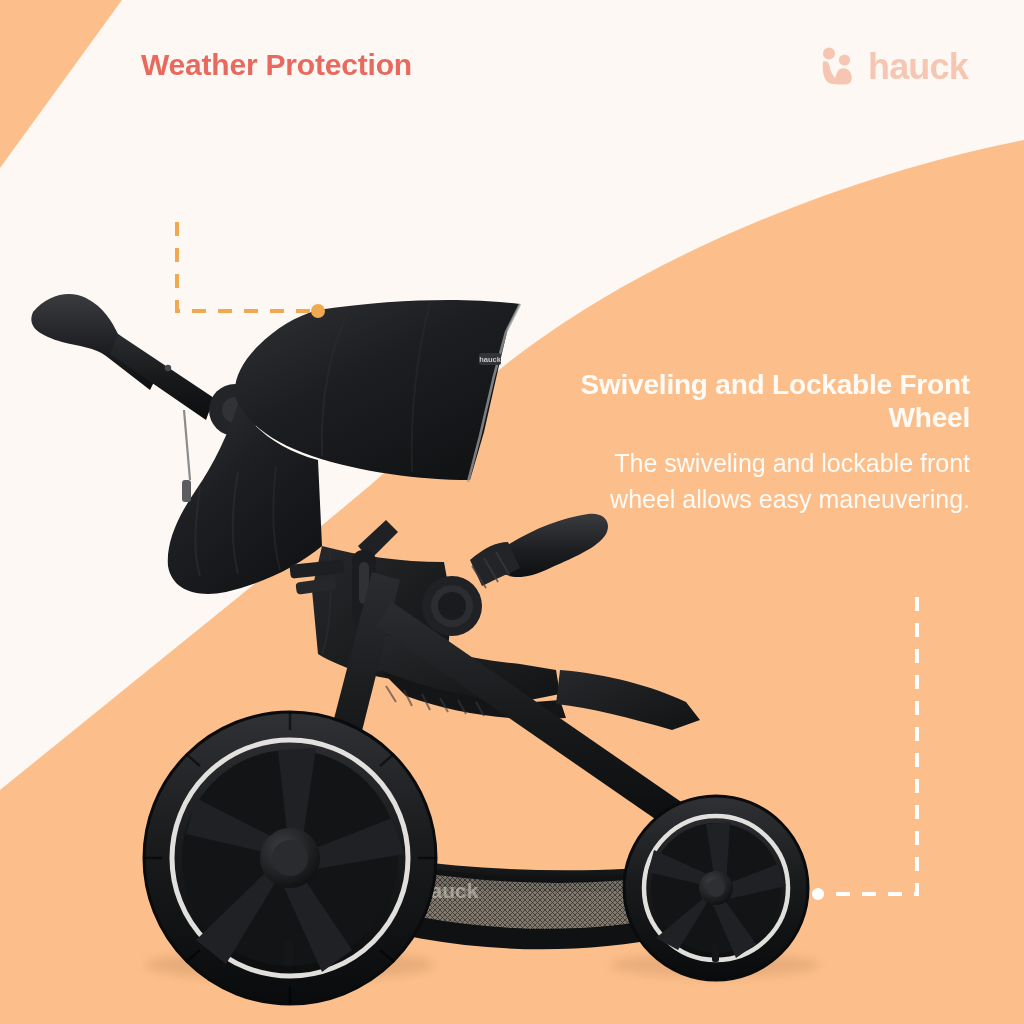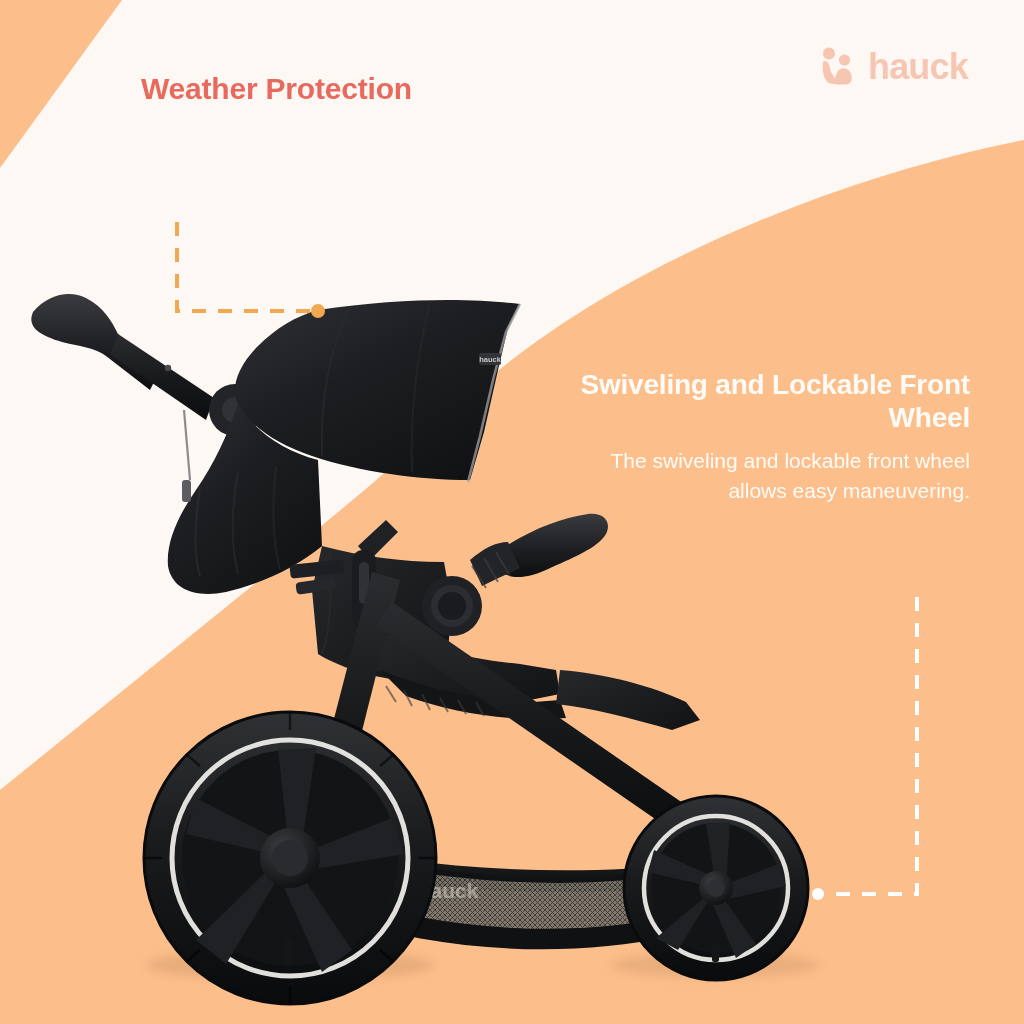--- a/index.html
+++ b/index.html
@@ -7,36 +7,36 @@
     width:1024px;height:1024px;overflow:hidden;
     font-family:"Liberation Sans", sans-serif;
     background:#FDF8F3;
   }
   .stage{position:relative;width:1024px;height:1024px;overflow:hidden;background:#FDF8F3;}
   .bg-svg{position:absolute;inset:0;width:1024px;height:1024px;}
   .product-svg{position:absolute;left:0;top:250px;width:1024px;height:774px;}
   .overlay-svg{position:absolute;inset:0;width:1024px;height:1024px;pointer-events:none;}
 
   
-  .left-block{position:absolute;left:141px;top:48px;width:380px;margin-top:24px;}
+  .left-block{position:absolute;left:141px;top:48px;width:380px;}
   .left-title{
     font-size:30px;font-weight:bold;letter-spacing:-0.2px;
     color:#E8695E;margin:0 0 12px 0;line-height:1.1;
   }
   .left-body{
     font-size:20px;line-height:1.45;color:#EFAF63;margin:0;font-weight:500;
   }
 
   .right-block{position:absolute;right:54px;top:368px;width:420px;text-align:right;}
   .right-title{
     font-size:28px;font-weight:bold;color:#FEFBF6;margin:0 0 12px 0;line-height:1.18;
     letter-spacing:-0.2px;
   }
   .right-body{
-    font-size:21px;line-height:1.42;color:#FEFBF6;margin:0;font-weight:500;
+    font-size:25px;line-height:1.42;color:#FEFBF6;margin:0;font-weight:500;
   }
 
   
   .logo{position:absolute;right:56px;top:46px;display:flex;align-items:center;gap:9px;}
   .logo-mark{width:40px;height:42px;display:block;}
   .logo-word{
     font-size:36px;font-weight:bold;color:#F7C6B2;line-height:1;
     letter-spacing:-0.8px;
   }
 </style>

